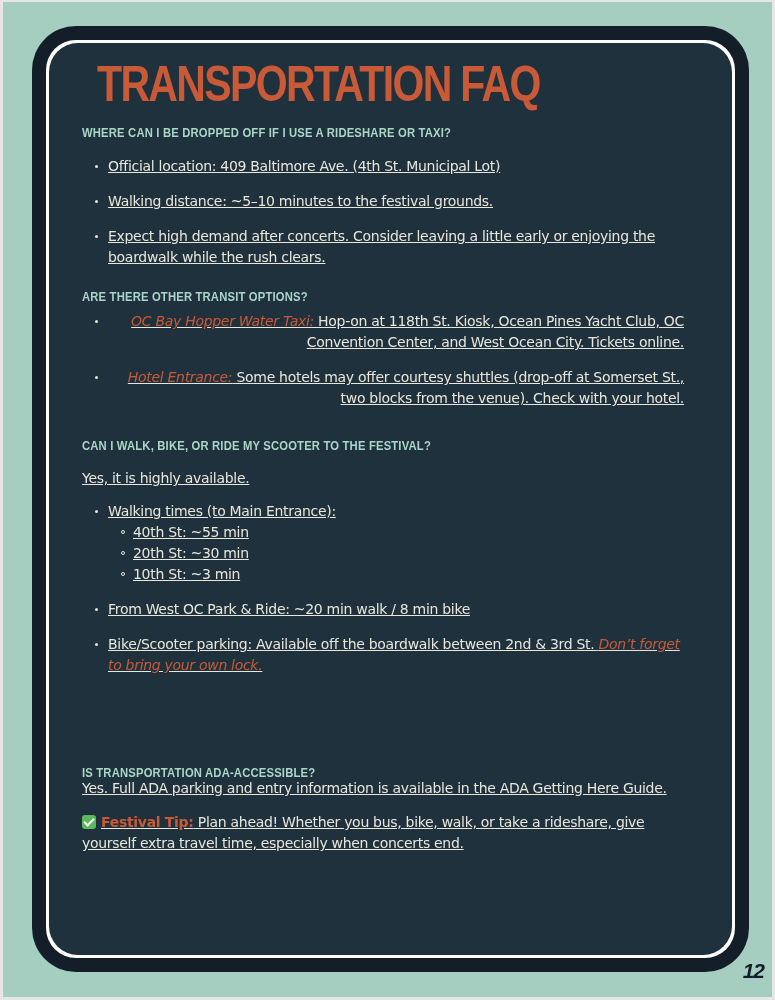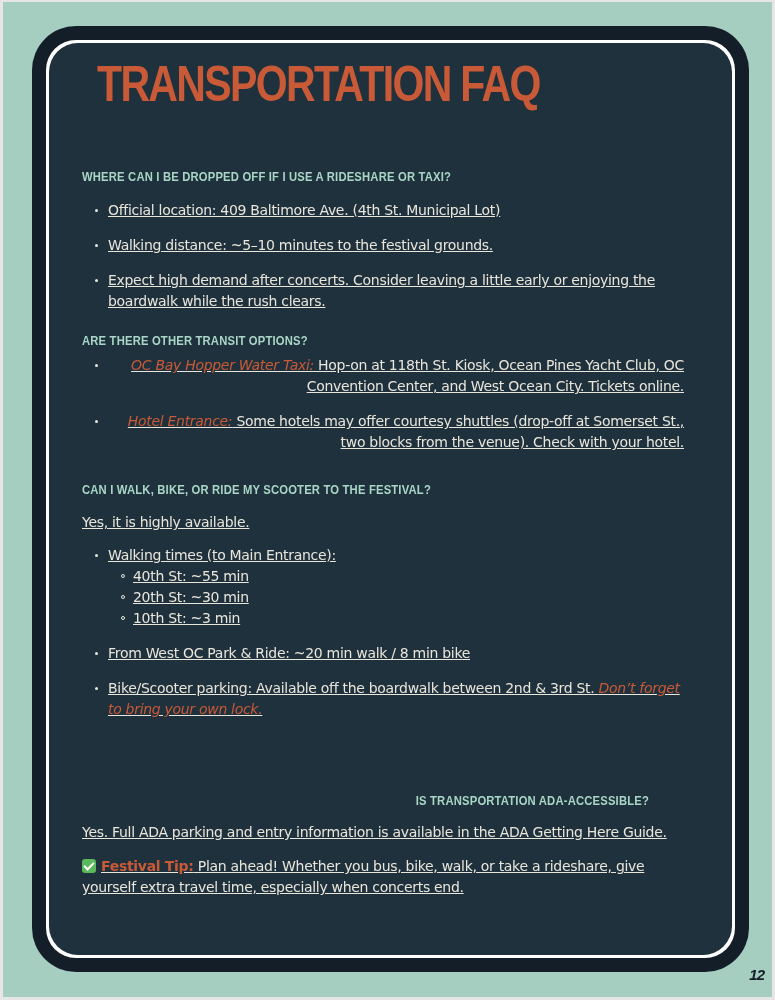--- a/index.html
+++ b/index.html
@@ -153,25 +153,25 @@
       border-bottom: 2px solid #ffffff;
       transform: rotate(45deg);
     }
     .page-number {
       position: absolute;
       right: 8px;
       bottom: 14px;
       font-family: "Liberation Sans", sans-serif;
       font-weight: 700;
       font-style: italic;
-      font-size: 15px;
+      font-size: 21px;
       color: #131e29;
       letter-spacing: -1px;
     }
-    .abs { position: absolute; left: 33px; right: 20px; margin-top: 44px; }
+    .abs { position: absolute; left: 33px; right: 20px; }
   </style>
 </head>
 <body>
 
 <div class="page">
   <div class="outer-frame">
     <div class="inner-frame">
       <div class="content">
 
         <h1 class="title">TRANSPORTATION FAQ</h1>
@@ -215,21 +215,21 @@
                 <li>10th St: ~3 min</li>
               </ul>
             </li>
             <li style="margin-top:14px;">From West OC Park &amp; Ride: ~20 min walk / 8 min bike</li>
             <li style="margin-top:14px; padding-right:30px;">
               <span>Bike/Scooter parking: Available off the boardwalk between 2nd &amp; 3rd St. </span><span class="accent-italic">Don’t forget to bring your own lock.</span>
             </li>
           </ul>
         </div>
 
-        <div class="abs" style="top:707px;text-align:right;">
+        <div class="abs" style="top:723px;">
           <h2 class="q-heading">Is transportation ADA-accessible?</h2>
         </div>
         <div class="abs body-text" style="top:735px;">Yes. Full ADA parking and entry information is available in the ADA Getting Here Guide.</div>
 
         <div class="abs body-text" style="top:769px; padding-right:20px;">
           <span class="check-icon"></span><span class="tip-label">Festival Tip:</span><span> Plan ahead! Whether you bus, bike, walk, or take a rideshare, give yourself extra travel time, especially when concerts end.</span>
         </div>
 
       </div>
     </div>

